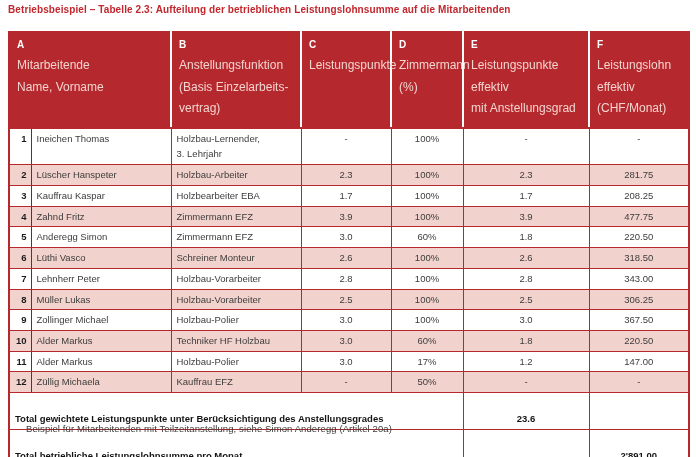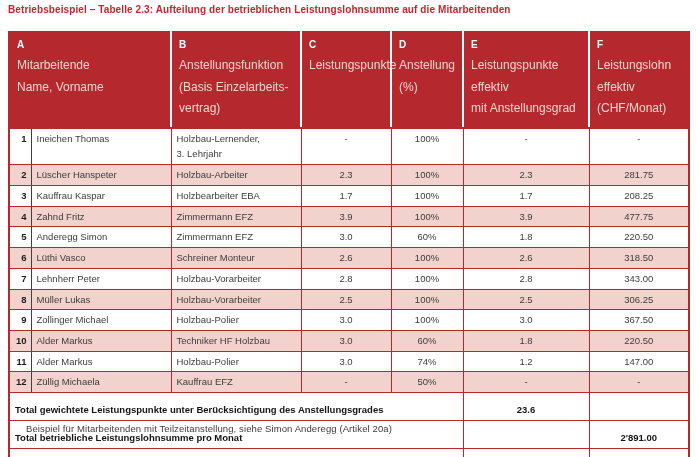--- a/index.html
+++ b/index.html
@@ -60,21 +60,21 @@
   tr.data-row { height: 20px; }
   tr.tall { height: 37px; }
   tr.shaded td { background: #f2d2cc; }
   td.center { text-align: center; }
   td.pre { white-space: pre-line; }
 
   
   tr.total-row { height: 23px; }
   tr.total-row td {
     font-weight: bold; color: #141414;
-    padding-top: 10px; font-size: 9.5px;
+    padding-top: 19px; font-size: 9.5px;
     background: #ffffff;
   }
 
   
   .footnotes { position: absolute; left: 9px; top: 423px; }
   .footnote {
     font-size: 9.5px; color: #3c3c3c; margin-bottom: 7px;
     letter-spacing: 0.1px;
     margin-left: 17px;
   }
@@ -108,21 +108,21 @@
           <span class="col-desc">Anstellungsfunktion
 (Basis Einzelarbeits-
 vertrag)</span>
         </th>
         <th>
           <span class="col-letter">C</span>
           <span class="col-desc">Leistungspunkte</span>
         </th>
         <th>
           <span class="col-letter">D</span>
-          <span class="col-desc">Anstellung
+          <span class="col-desc">Zimmermann
 (%)</span>
         </th>
         <th>
           <span class="col-letter">E</span>
           <span class="col-desc">Leistungspunkte effektiv
 mit Anstellungsgrad</span>
         </th>
         <th>
           <span class="col-letter">F</span>
           <span class="col-desc">Leistungslohn
@@ -221,21 +221,21 @@
         <td class="center">3.0</td>
         <td class="center">60%</td>
         <td class="center">1.8</td>
         <td class="center">220.50</td>
       </tr>
       <tr class="data-row">
         <td class="nr">11</td>
         <td>Alder Markus</td>
         <td>Holzbau-Polier</td>
         <td class="center">3.0</td>
-        <td class="center">74%</td>
+        <td class="center">17%</td>
         <td class="center">1.2</td>
         <td class="center">147.00</td>
       </tr>
       <tr class="data-row shaded">
         <td class="nr">12</td>
         <td>Züllig Michaela</td>
         <td>Kauffrau EFZ</td>
         <td class="center">-</td>
         <td class="center">50%</td>
         <td class="center">-</td>

